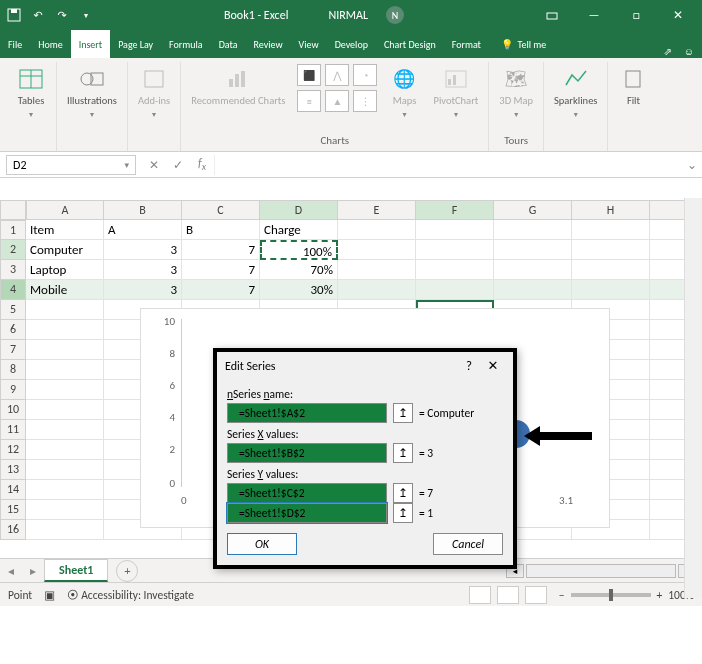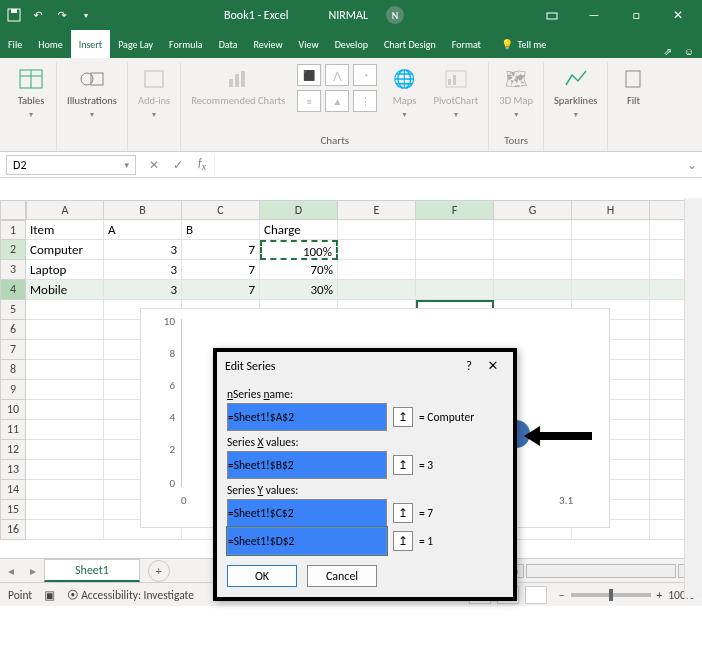--- a/index.html
+++ b/index.html
@@ -70,37 +70,37 @@
 
   
   .dialog { position:absolute; left:213px; top:348px; width:304px; background:#f0f0f0; border:4px solid #000; box-shadow:2px 2px 8px rgba(0,0,0,0.3); font-size:12px; z-index:10; }
   .dialog .dtitle { display:flex; align-items:center; padding:6px 8px; }
   .dialog .dtitle .t { font-size:12px; }
   .dialog .dtitle .sp { flex:1; }
   .dialog .dtitle .btn { width:24px; text-align:center; font-size:13px; }
   .dialog .dbody { padding:4px 10px 10px 10px; }
   .dialog .lbl { font-size:11.5px; margin:4px 0 2px 0; }
   .dialog .frow { display:flex; align-items:center; gap:6px; }
-  .dialog .inp { flex:0 0 160px; height:28px; background:#3b82f6; border:1px solid #888; display:flex; align-items:center; padding:0 0; font-size:11.5px; }
+  .dialog .inp { flex:0 0 160px; height:20px; background:#15803d; border:1px solid #888; display:flex; align-items:center; padding:0 11px; font-size:11.5px; }
   .dialog .pick { width:20px; height:20px; border:1px solid #888; background:#fff; text-align:center; line-height:18px; }
   .dialog .eq { font-size:11.5px; }
-  .dialog .dbtns { display:flex; justify-content:flex-start; gap:10px; margin-top:10px; }
+  .dialog .dbtns { display:flex; justify-content:space-between; gap:10px; margin-top:10px;font-style:italic; }
   .dialog .dbtn { width:70px; height:22px; border:1px solid #888; background:#fdfdfd; text-align:center; line-height:20px; font-size:12px; }
   .dialog .dbtn.primary { border:1.5px solid #2a7ab9; }
 
   
   .arrow { position:absolute; left:524px; top:426px; width:70px; height:20px; z-index:11; }
   .arrow .shaft { position:absolute; left:14px; top:6px; width:54px; height:8px; background:#000; }
   .arrow .head { position:absolute; left:0; top:0; width:0; height:0; border-top:10px solid transparent; border-bottom:10px solid transparent; border-right:16px solid #000; }
   .bubble { position:absolute; left:502px; top:420px; width:28px; height:28px; border-radius:50%; background:#3a6fb0; z-index:5; }
 
   
   .tabs { height:24px; border-top:1px solid #d0d0d0; display:flex; align-items:center; font-size:12px; background:#f3f2f1; }
   .tabs .nav { padding:0 8px; color:#888; }
-  .tabs .tab { padding:3px 30px; background:#fff; border:1px solid #ccc; border-bottom:2px solid #217346; color:#217346; font-weight:400; }
+  .tabs .tab { padding:3px 14px; background:#fff; border:1px solid #ccc; border-bottom:2px solid #217346; color:#217346; font-weight:700; }
   .tabs .add { width:22px; height:22px; border-radius:50%; border:1px solid #ccc; margin-left:8px; text-align:center; line-height:20px; color:#666; }
   .tabs .hscroll { margin-left:auto; display:flex; align-items:center; gap:2px; padding-right:6px; }
   .tabs .hscroll .sbtn { width:18px; height:14px; border:1px solid #bbb; background:#eee; text-align:center; font-size:9px; line-height:12px; }
   .tabs .hscroll .track { width:150px; height:14px; border:1px solid #bbb; background:#eee; }
 
   
   .status { height:24px; background:#f3f2f1; border-top:1px solid #d0d0d0; display:flex; align-items:center; font-size:11.5px; color:#444; padding:0 8px; gap:12px; }
   .status .views { margin-left:auto; display:flex; gap:6px; }
   .status .vbtn { width:22px; height:18px; border:1px solid #ccc; background:#fff; }
   .status .zoom { display:flex; align-items:center; gap:6px; }

